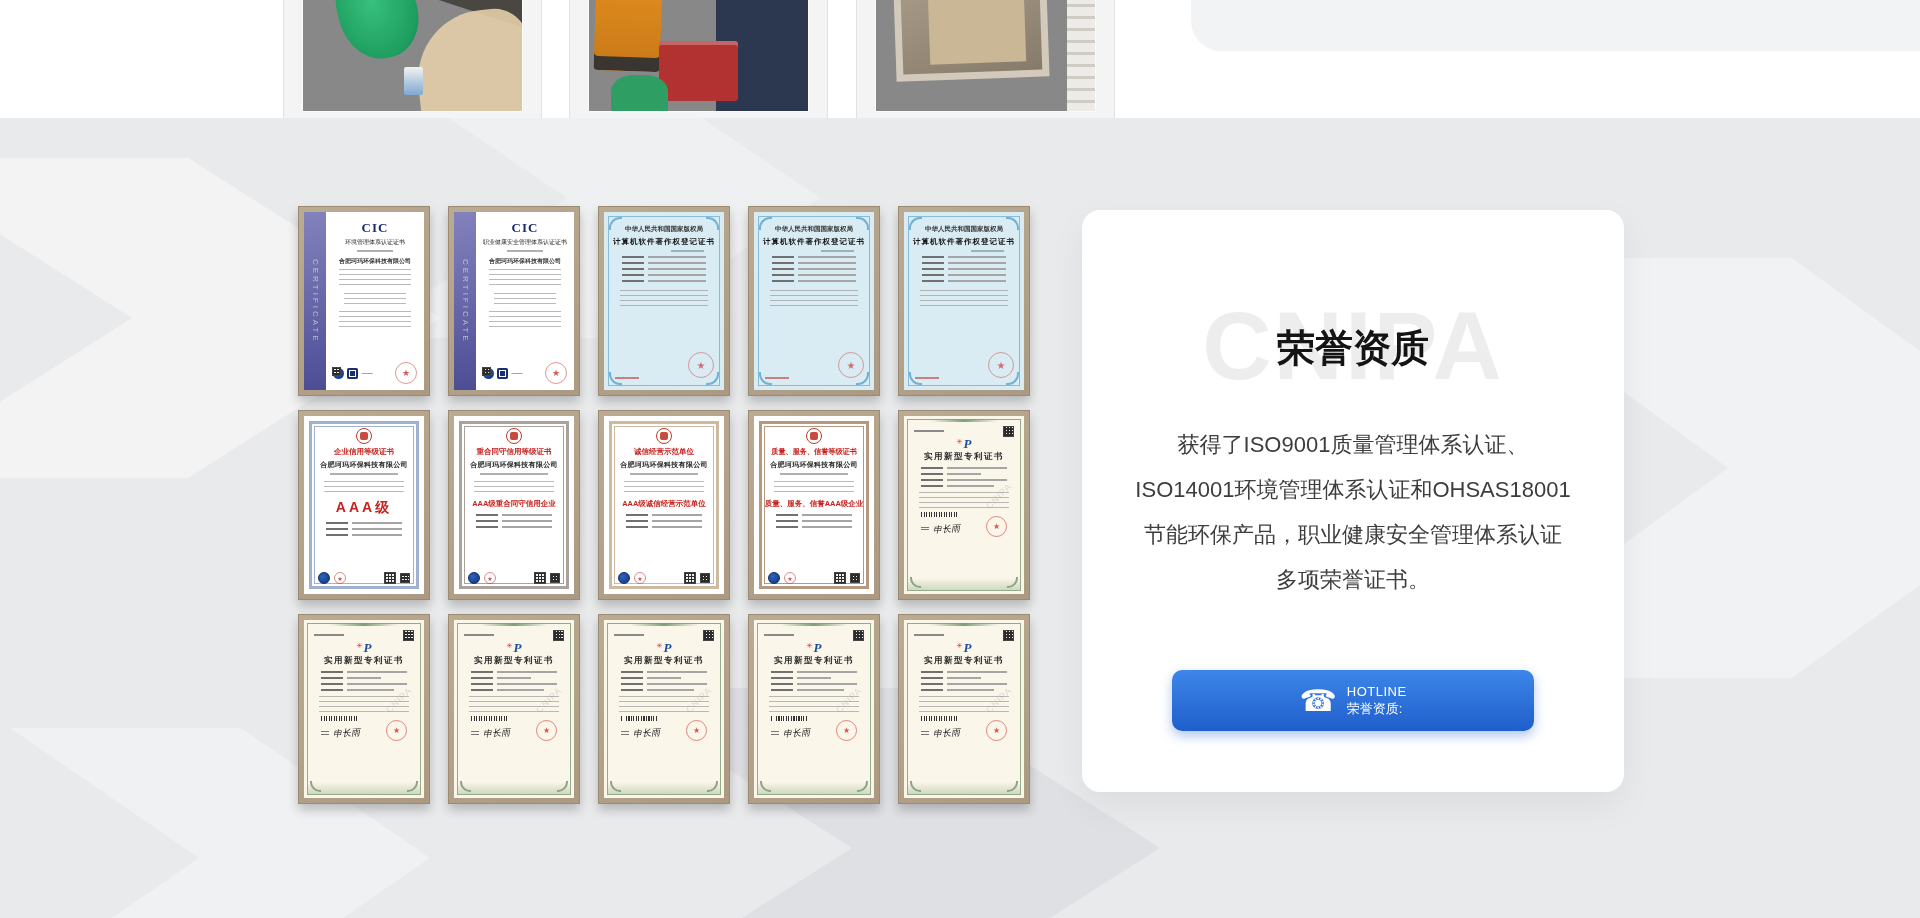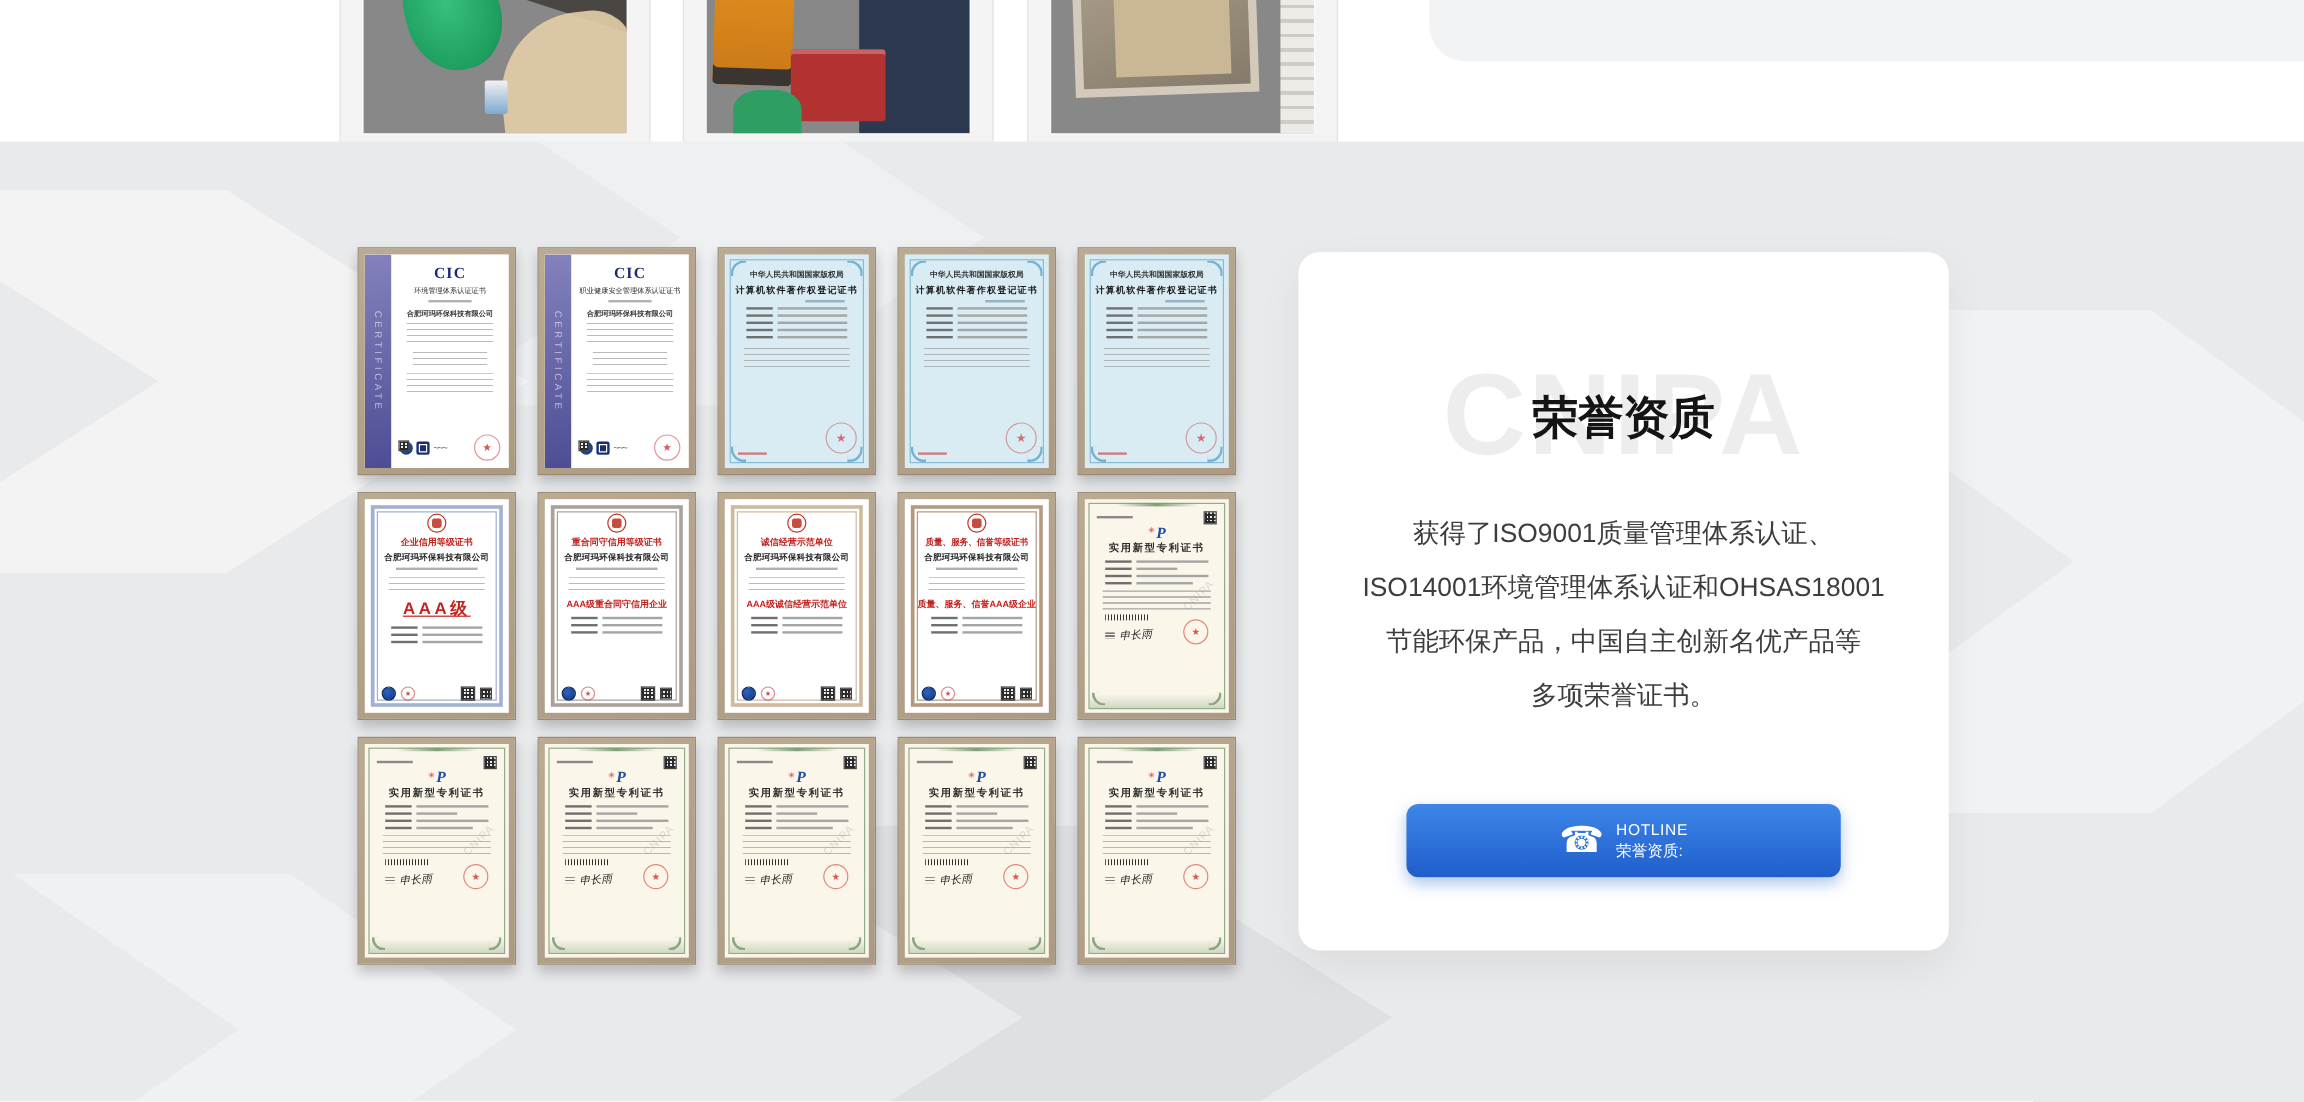--- a/index.html
+++ b/index.html
@@ -101,21 +101,21 @@
   
   .cert-credit .paper::before { content:""; position:absolute; inset:5px; border:3px solid var(--bc,#9aaed2);
     box-shadow:inset 0 0 0 2px #fff, inset 0 0 0 3px var(--bc,#9aaed2); opacity:.9; pointer-events:none; }
   .credit-blue{--bc:#97a9ce;} .credit-gray{--bc:#a19890;} .credit-tan{--bc:#c9b394;} .credit-brown{--bc:#ad8f72;}
   .credit-body { position:absolute; inset:12px 12px 10px; display:flex; flex-direction:column; align-items:center; }
   .emblem { width:16px; height:16px; border-radius:50%; border:1.5px solid #c0392b; position:relative; flex:none; margin-bottom:3px; }
   .emblem::after { content:""; position:absolute; inset:3px; background:#c0392b; border-radius:2px; opacity:.9; }
   .credit-title { color:#c5231f; font-weight:bold; font-size:7.5px; white-space:nowrap; }
   .credit-company { font-size:7px; font-weight:bold; color:#222; margin-top:3px; white-space:nowrap; letter-spacing:.3px; }
   .credit-highlight { color:#c5231f; font-weight:bold; margin:3px 0 1px; white-space:nowrap; }
-  .hl-xl { font-size:14px; letter-spacing:3px;text-decoration:underline; } .hl-md { font-size:7.5px; }
+  .hl-xl { font-size:14px; letter-spacing:3px; } .hl-md { font-size:7.5px; }
   .credit-icons { margin-top:auto; display:flex; align-items:center; gap:4px; width:100%; padding:0 2px; }
   .dot-blue { width:12px; height:12px; border-radius:50%; background:radial-gradient(circle at 35% 35%,#2a63c0,#15357c); border:1px solid #0f2a63; flex:none; }
   .star-stamp { width:12px; height:12px; border:1px solid rgba(200,60,60,.6); color:rgba(200,60,60,.9); font-size:6px; }
   .qr-a { width:12px; height:12px; margin-left:auto; } .qr-b { width:10px; height:10px; }
 
   
   .cert-patent .paper { background:#fbf6ea; padding:7px 7px 6px; }
   .cert-patent .paper::before { content:""; position:absolute; inset:3px; border:1px solid #92ab8a; pointer-events:none; }
   .cert-patent .paper::after { content:""; position:absolute; top:3px; left:22%; right:22%; height:3px;
     background:linear-gradient(90deg,transparent,#7f9f77,transparent); }
@@ -718,21 +718,21 @@
       </div>
 
     </div>
 
     <div class="honor-card">
       <div class="watermark">CNIPA</div>
       <div class="card-title">荣誉资质</div>
       <div class="desc">
         <div class="dline">获得了ISO9001质量管理体系认证、</div>
         <div class="dline">ISO14001环境管理体系认证和OHSAS18001</div>
-        <div class="dline">节能环保产品，中国自主创新名优产品等</div>
+        <div class="dline">节能环保产品，职业健康安全管理体系认证</div>
         <div class="dline">多项荣誉证书。</div>
       </div>
       <button class="hotline-btn">
         <span class="phone-glyph">☎</span>
         <span class="hl-labels">
           <span class="hl-en">HOTLINE</span>
           <span class="hl-zh">荣誉资质:</span>
         </span>
       </button>
     </div>

